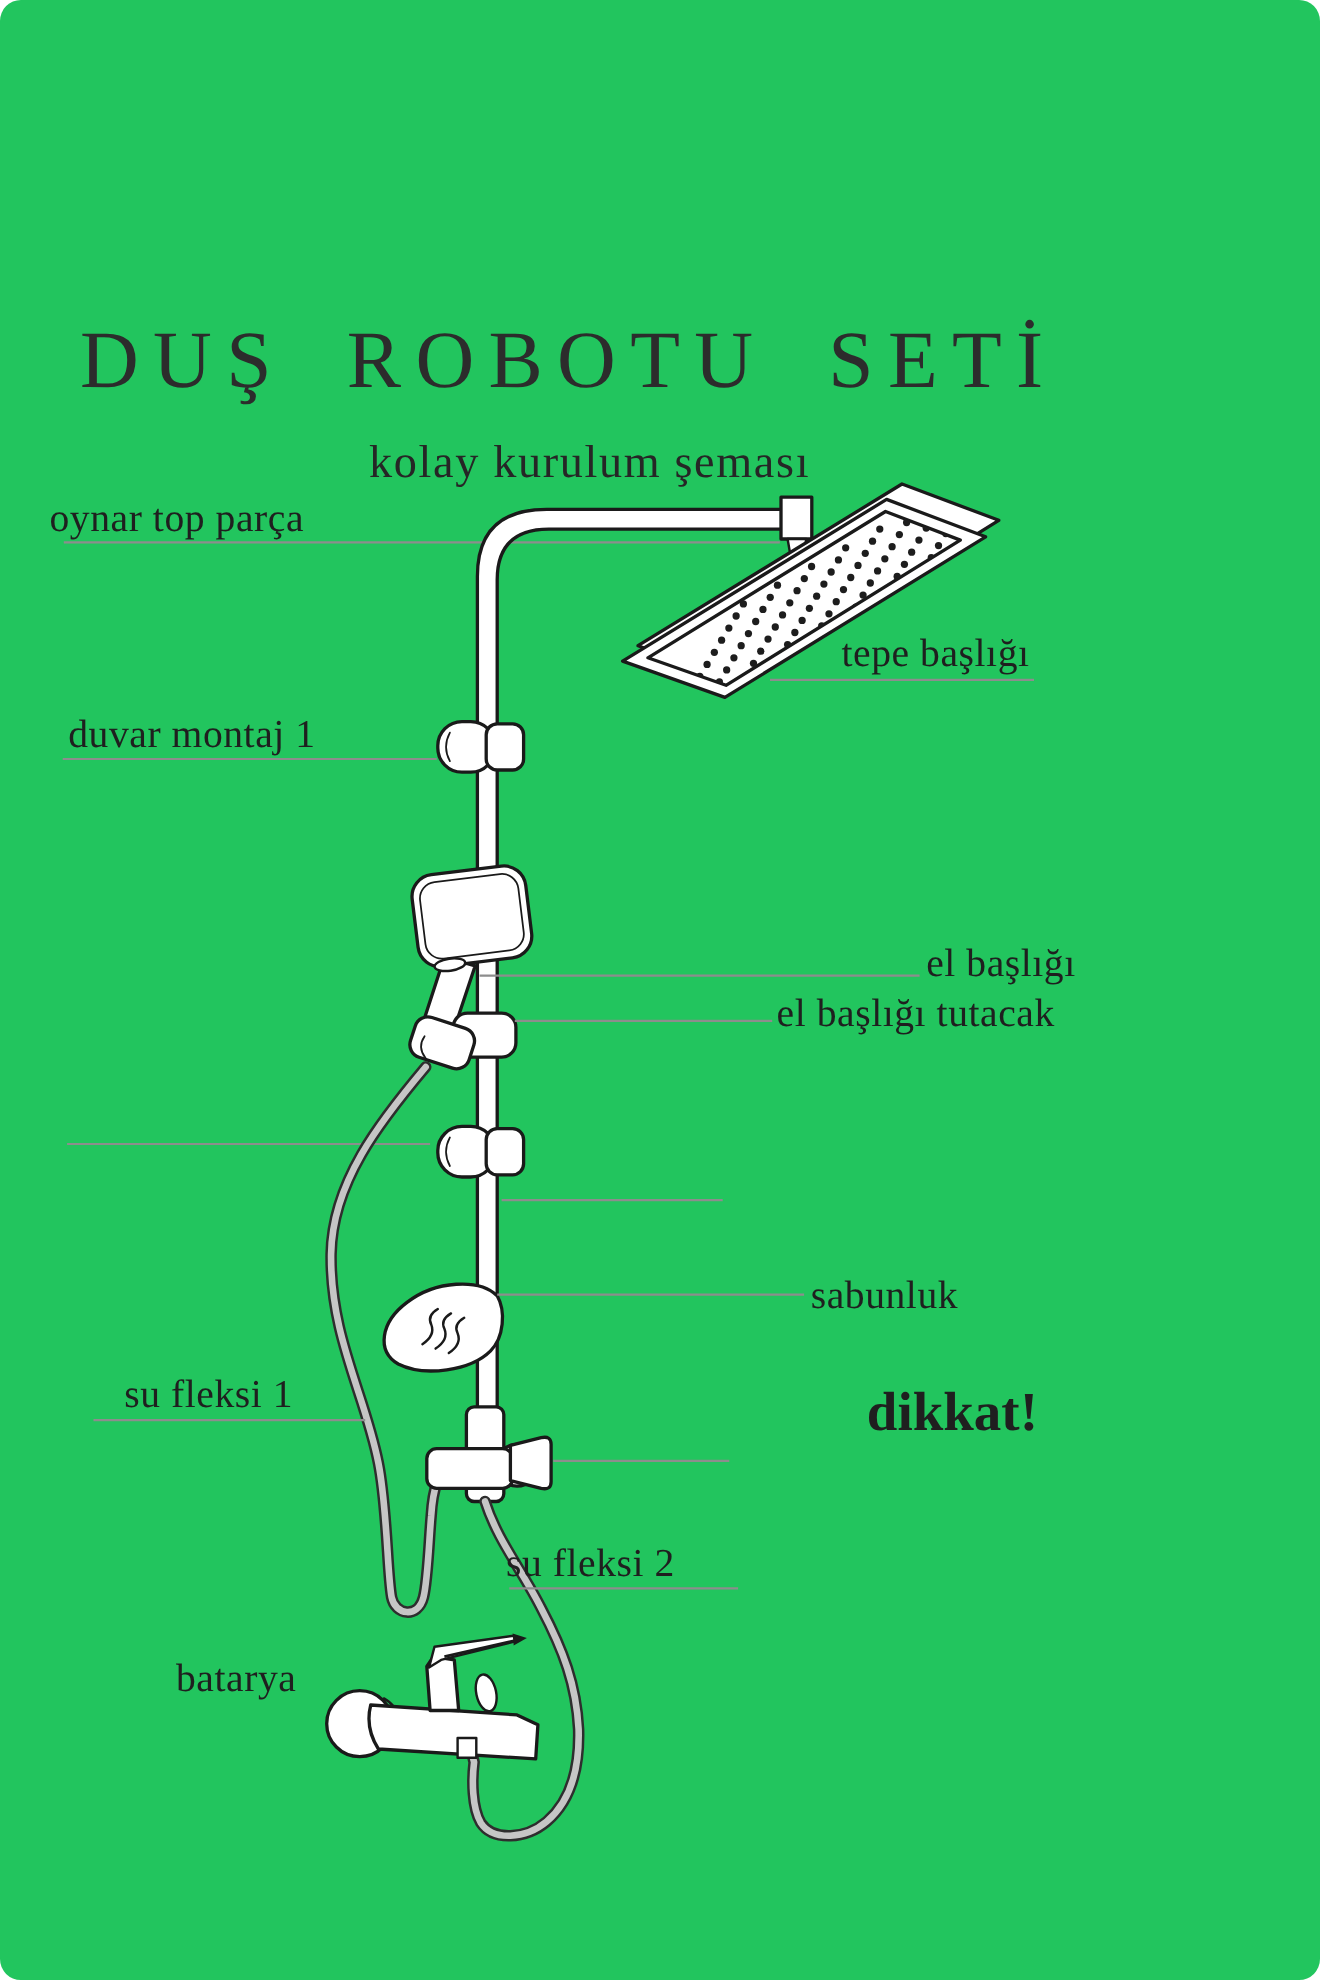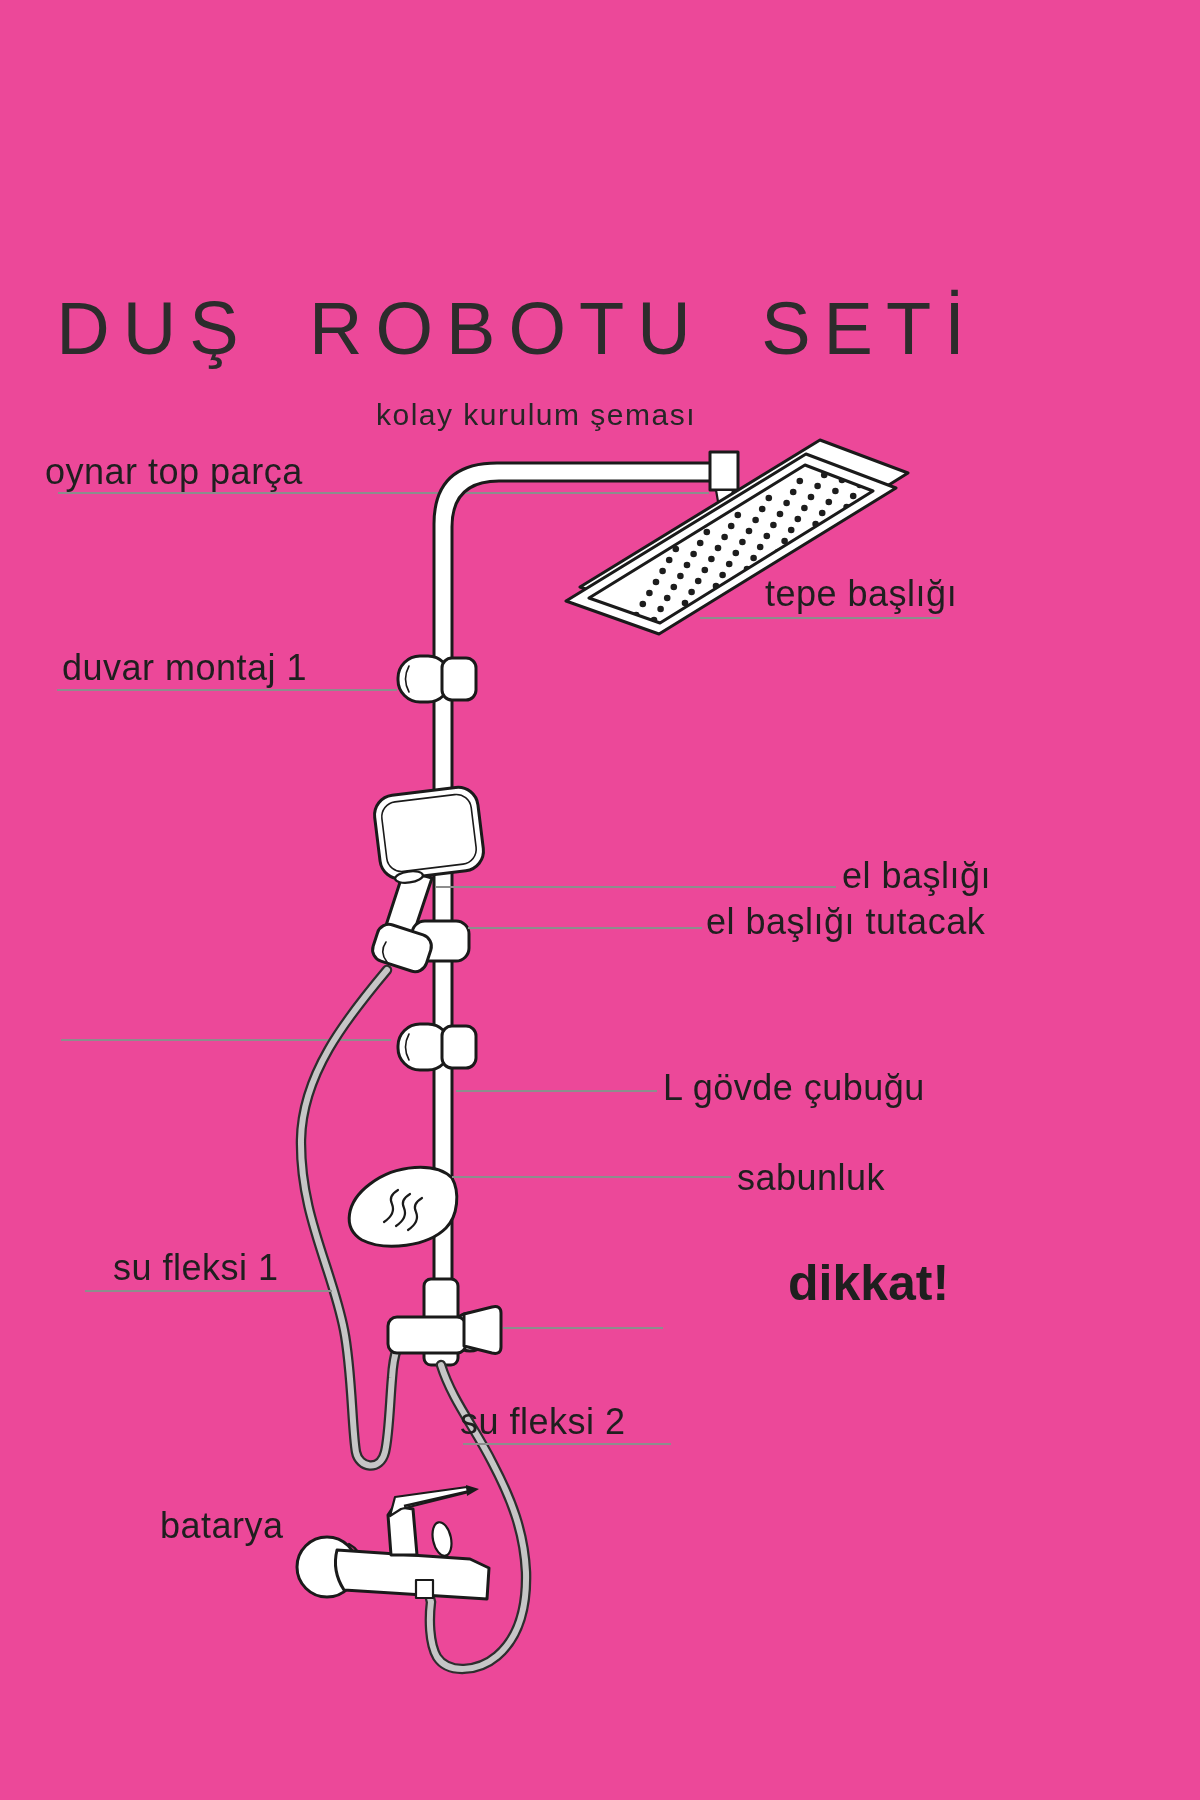--- a/index.html
+++ b/index.html
@@ -4,35 +4,35 @@
 <style>
   :root{
     --ink:#1f1f1f;
     --draw:#1a1a1a;
     --leader:#8d8d8d;
     --hose:#c6c6c6;
     --hose-edge:#2e2e2e;
   }
   html,body{margin:0;padding:0;background:#ffffff;}
   .stage{
-    position:relative;width:1200px;height:1800px;background:#ec4899;
-    overflow:hidden;font-family:Liberation Sans, sans-serif;
+    position:relative;width:1200px;height:1800px;background:#22c55e;
+    overflow:hidden;font-family:Liberation Serif, serif;border-radius:19px;
   }
   .stage svg{position:absolute;left:0;top:0;}
   .lbl{
     position:absolute;color:var(--ink);font-size:36px;line-height:1.1;
     white-space:nowrap;letter-spacing:0.5px;
   }
   .title{
     left:517px;top:288px;transform:translateX(-50%);
     font-size:74px;letter-spacing:13px;word-spacing:24px;color:#2c2c2c;
   }
   .subtitle{
     left:536px;top:398px;transform:translateX(-50%);
-    font-size:30px;letter-spacing:1.5px;color:#262626;
+    font-size:42px;letter-spacing:1.5px;color:#262626;
   }
   .lbl-oynar{left:45px;top:452px;}
   .lbl-tepe{left:765px;top:574px;}
   .lbl-duvar1{left:62px;top:648px;}
   .lbl-elbas{left:842px;top:856px;}
   .lbl-tutacak{left:706px;top:902px;}
   .lbl-duvar2{left:60px;top:998px;}
   .lbl-lgovde{left:663px;top:1068px;}
   .lbl-sabunluk{left:737px;top:1158px;}
   .lbl-sufleksi1{left:113px;top:1248px;}
@@ -240,19 +240,18 @@
     </g>
   </svg>
 
   <div class="lbl title">DUŞ ROBOTU SETİ</div>
   <div class="lbl subtitle">kolay kurulum şeması</div>
   <div class="lbl lbl-oynar">oynar top parça</div>
   <div class="lbl lbl-tepe">tepe başlığı</div>
   <div class="lbl lbl-duvar1">duvar montaj 1</div>
   <div class="lbl lbl-elbas">el başlığı</div>
   <div class="lbl lbl-tutacak">el başlığı tutacak</div>
-  <div class="lbl lbl-lgovde">L gövde çubuğu</div>
   <div class="lbl lbl-sabunluk">sabunluk</div>
   <div class="lbl lbl-sufleksi1">su fleksi 1</div>
   <div class="lbl lbl-dikkat">dikkat!</div>
   <div class="lbl lbl-sufleksi2">su fleksi 2</div>
   <div class="lbl lbl-batarya">batarya</div>
 </div>
 
 </body></html>

